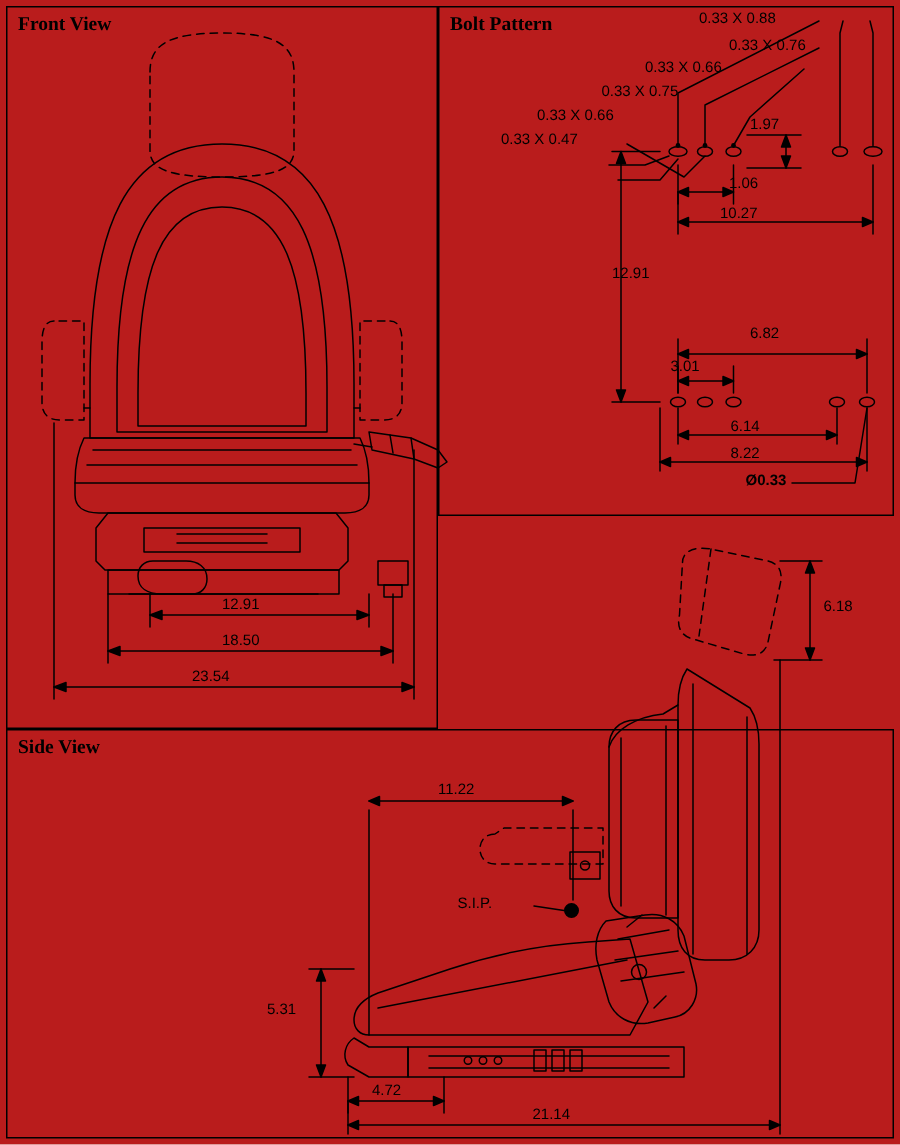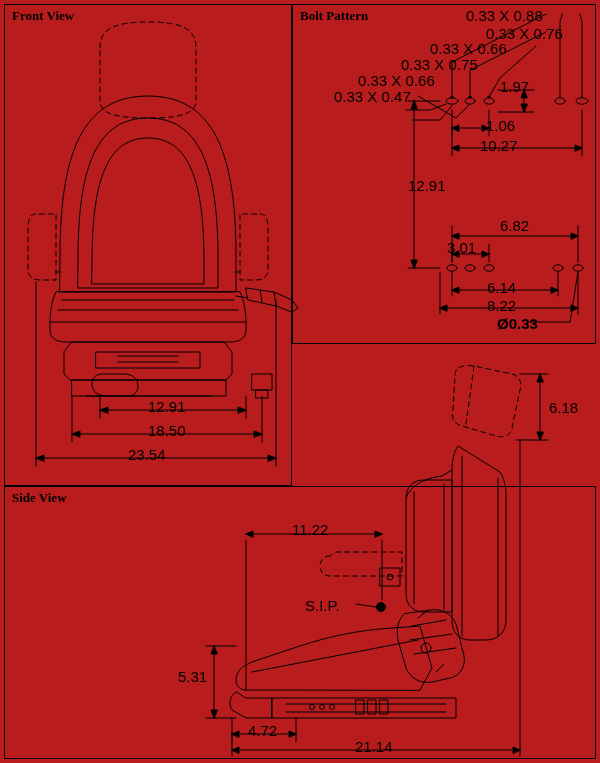--- a/index.html
+++ b/index.html
@@ -24,21 +24,21 @@
     position: absolute;
     font-family: "Liberation Serif", serif;
     font-weight: bold;
     font-size: 13px;
     color: #000;
     white-space: nowrap;
   }
   .dim {
     position: absolute;
     font-family: "Liberation Sans", sans-serif;
-    font-size: 15px;
+    font-size: 10px;
     color: #000;
     white-space: nowrap;
   }
   .note-box {
     position: absolute;
     border: 1px solid #000;
     box-sizing: border-box;
     display: flex;
     align-items: center;
     justify-content: center;

